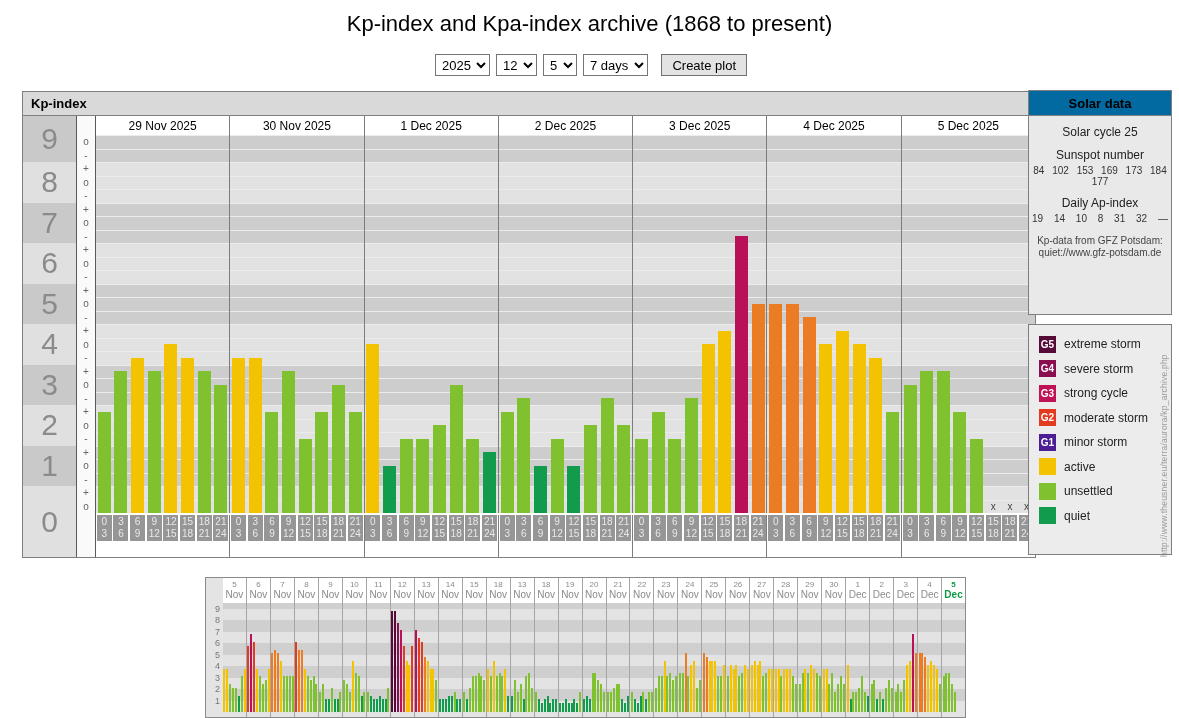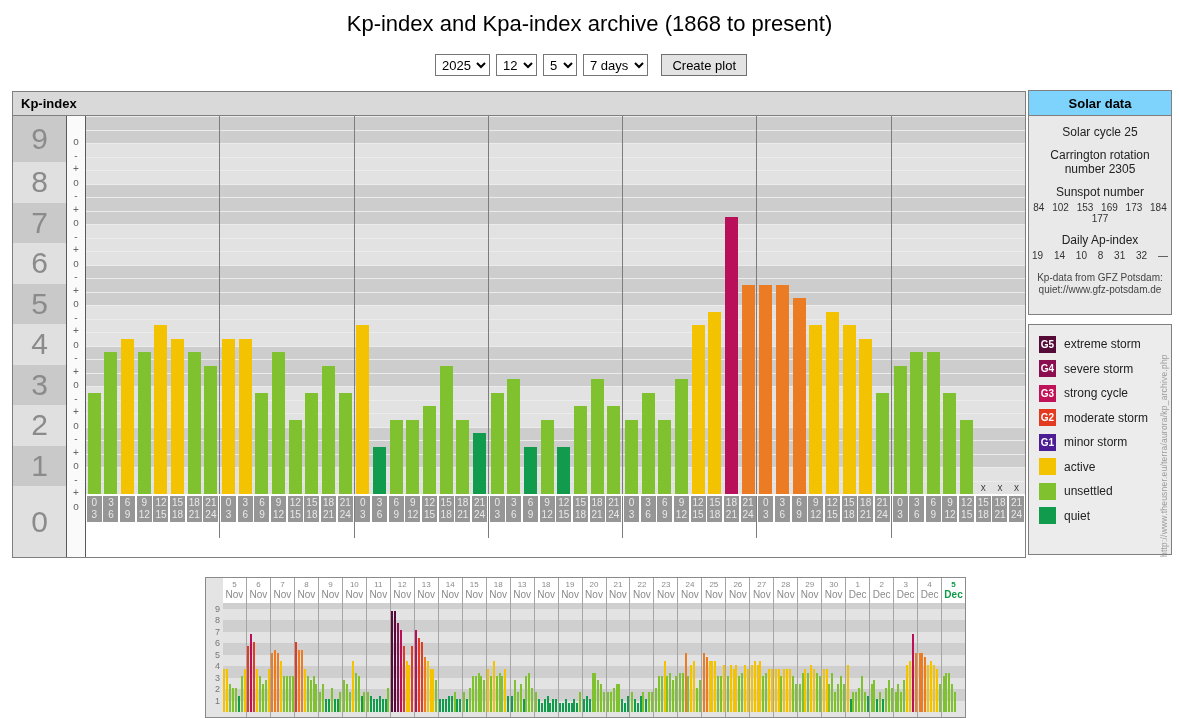--- a/index.html
+++ b/index.html
@@ -7,21 +7,21 @@
        font-family:"Liberation Sans",sans-serif;color:#000;}
 
   .page-title{padding-top:11px;text-align:center;font-size:22px;}
   .controls{margin-top:17px;text-align:center;}
   .controls select{font-size:13px;margin:0 3px;border:1px solid #767676;background:#fff;padding:1px 2px;height:22px;}
   .controls button{font-size:13px;margin-left:6px;border:1px solid #707070;background:#e3e3e3;padding:2px 10px;height:22px;}
 
   .panel{position:absolute;border:1px solid #7f7f7f;background:#fff;box-sizing:border-box;}
   .panel-header{height:24px;background:#d9d9d9;border-bottom:1px solid #7f7f7f;box-sizing:border-box;
                 display:flex;align-items:center;}
-  .main-panel{left:12px;top:91px;width:1014px;height:467px;}
+  .main-panel{left:22px;top:91px;width:1014px;height:467px;}
   .main-panel .panel-header{padding-left:8px;}
   .kp-title{font-weight:bold;font-size:13px;}
   .kp-sub{font-size:11px;margin-left:7px;color:#222;}
 
   .panel-body{display:flex;height:441px;}
   .axis-numbers{width:53px;display:flex;flex-direction:column;}
   .axis-num{display:flex;align-items:center;justify-content:center;font-size:30px;color:#8b8b8b;box-sizing:border-box;}
   .axis-num.dark{background:#c9c9c9;}
   .axis-num.light{background:#e0e0e0;}
   .axis-ticks{width:20px;position:relative;border-left:1px solid #5a5a5a;border-right:1px solid #5a5a5a;
@@ -42,21 +42,21 @@
   .bar-slot{flex:1;display:flex;justify-content:center;align-items:flex-end;height:100%;}
   .kp-bar{width:13px;}
   .x-mark{font-size:10px;color:#444;line-height:13px;}
   .hour-row{height:44px;display:flex;padding-top:2px;box-sizing:border-box;}
   .hour-group{flex:1;display:flex;justify-content:space-around;border-right:1px solid #7d7d7d;box-sizing:border-box;}
   .hour-group:last-child{border-right:none;}
   .hour-box{width:15px;height:26px;background:#969696;color:#e9e9e9;font-size:10px;line-height:12px;
             text-align:center;padding-top:1px;box-sizing:border-box;}
 
   .solar-panel{left:1028px;top:90px;width:144px;height:225px;background:#e9e9e9;}
-  .side-header{height:24px;background:#7dd3fc;border-bottom:1px solid #7f7f7f;display:flex;align-items:center;
+  .side-header{height:24px;background:#0369a1;border-bottom:1px solid #7f7f7f;display:flex;align-items:center;
                justify-content:center;font-weight:bold;font-size:13px;}
   .solar-body{font-size:12px;color:#222;text-align:center;}
   .solar-item{margin:9px 6px 0 6px;line-height:14px;}
   .solar-nums{font-size:10px;color:#333;margin-top:3px;word-spacing:5px;}
   .solar-credit{font-size:10px;color:#444;margin-top:11px;line-height:12px;}
 
   .activity-panel{left:1028px;top:324px;width:144px;height:231px;background:#ececec;}
   .legend-rows{padding:7px 0 0 10px;}
   .legend-row{display:flex;align-items:center;height:24.5px;}
   .legend-swatch{width:17px;height:17px;display:flex;align-items:center;justify-content:center;
@@ -139,20 +139,29 @@
         <div class="tick" style="top: 113.5px;">-</div>
         <div class="tick" style="top: 100px;">o</div>
         <div class="tick" style="top: 86.5px;">+</div>
         <div class="tick" style="top: 73px;">-</div>
         <div class="tick" style="top: 59.5px;">o</div>
         <div class="tick" style="top: 46px;">+</div>
         <div class="tick" style="top: 32.5px;">-</div>
         <div class="tick" style="top: 19px;">o</div>
       </div>
     <div class="plot-col">
+      <div class="date-row" id="dateRow">
+          <div class="date-cell">29 Nov 2025</div>
+          <div class="date-cell">30 Nov 2025</div>
+          <div class="date-cell">1 Dec 2025</div>
+          <div class="date-cell">2 Dec 2025</div>
+          <div class="date-cell">3 Dec 2025</div>
+          <div class="date-cell">4 Dec 2025</div>
+          <div class="date-cell">5 Dec 2025</div>
+        </div>
       <div class="plot-area">
         <div id="stripes">
             <div class="strip light" style="bottom: 0px; height: 13.5px;"></div>
             <div class="strip light" style="bottom: 13.5px; height: 13.5px;"></div>
             <div class="strip dark" style="bottom: 27px; height: 13.5px;"></div>
             <div class="strip dark" style="bottom: 40.5px; height: 13.5px;"></div>
             <div class="strip dark" style="bottom: 54px; height: 13.5px;"></div>
             <div class="strip light" style="bottom: 67.5px; height: 13.5px;"></div>
             <div class="strip light" style="bottom: 81px; height: 13.5px;"></div>
             <div class="strip light" style="bottom: 94.5px; height: 13.5px;"></div>
@@ -603,21 +612,20 @@
           </div>
         </div>
     </div>
   </div>
 </div>
 
 <div class="panel solar-panel">
   <div class="side-header">Solar data</div>
   <div class="solar-body">
     <div class="solar-item">Solar cycle 25</div>
-    <div class="solar-item">Carrington rotation number 2305</div>
     <div class="solar-item">Sunspot number</div>
     <div class="solar-nums">84 102 153 169 173 184 177</div>
     <div class="solar-item">Daily Ap-index</div>
     <div class="solar-nums" style="word-spacing:8px;">19 14 10 8 31 32 —</div>
     <div class="solar-credit">
       <div>Kp-data from GFZ Potsdam:</div>
       <div>quiet://www.gfz-potsdam.de</div>
     </div>
   </div>
 </div>

